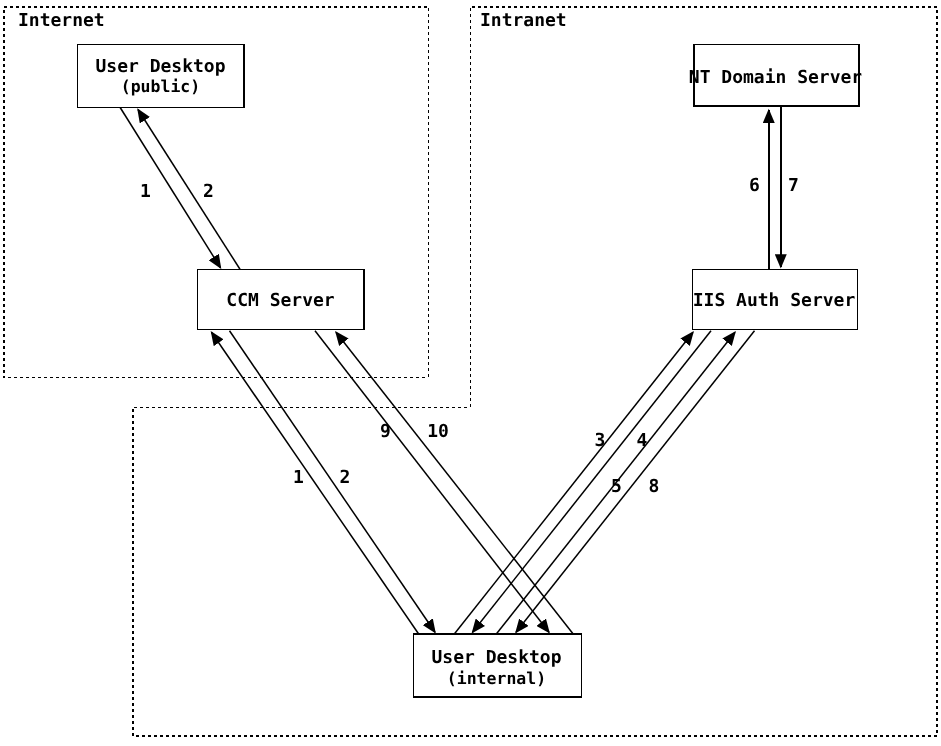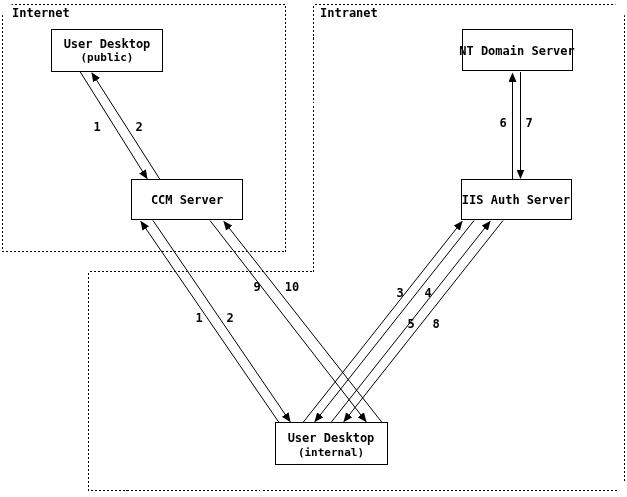--- a/index.html
+++ b/index.html
@@ -1,16 +1,16 @@
 <!DOCTYPE html>
 <html><head>
 <meta charset="utf-8">
 <style>
   html, body { margin: 0; padding: 0; background: #ffffff; }
-  .stage { width: 627px; height: 497px; background: #ffffff; position: relative; overflow: hidden; border-radius: 26px; }
+  .stage { width: 627px; height: 497px; background: #ffffff; position: relative; overflow: hidden; }
   svg { display: block; }
   .box  { fill: #ffffff; stroke: #000000; stroke-width: 1; shape-rendering: crispEdges; }
   .dash { fill: none; stroke: #000000; stroke-width: 1; stroke-dasharray: 2 2; shape-rendering: crispEdges; }
   .flow { stroke: #000000; stroke-width: 1; fill: none; marker-end: url(#ah); }
   .vflow{ stroke: #000000; stroke-width: 1; fill: none; marker-end: url(#ah); shape-rendering: crispEdges; }
   text  { font: bold 12px "DejaVu Sans Mono", monospace; fill: #000000; }
   .sub  { font: bold 11px "DejaVu Sans Mono", monospace; }
   .mid  { text-anchor: middle; }
 </style>
 </head>

